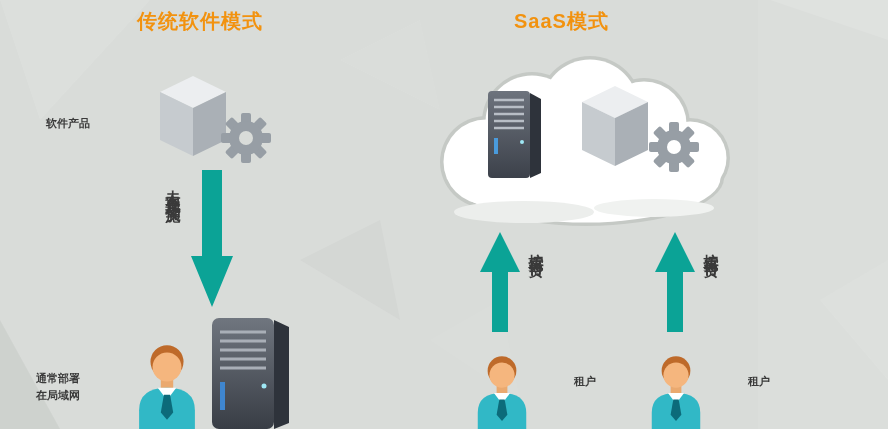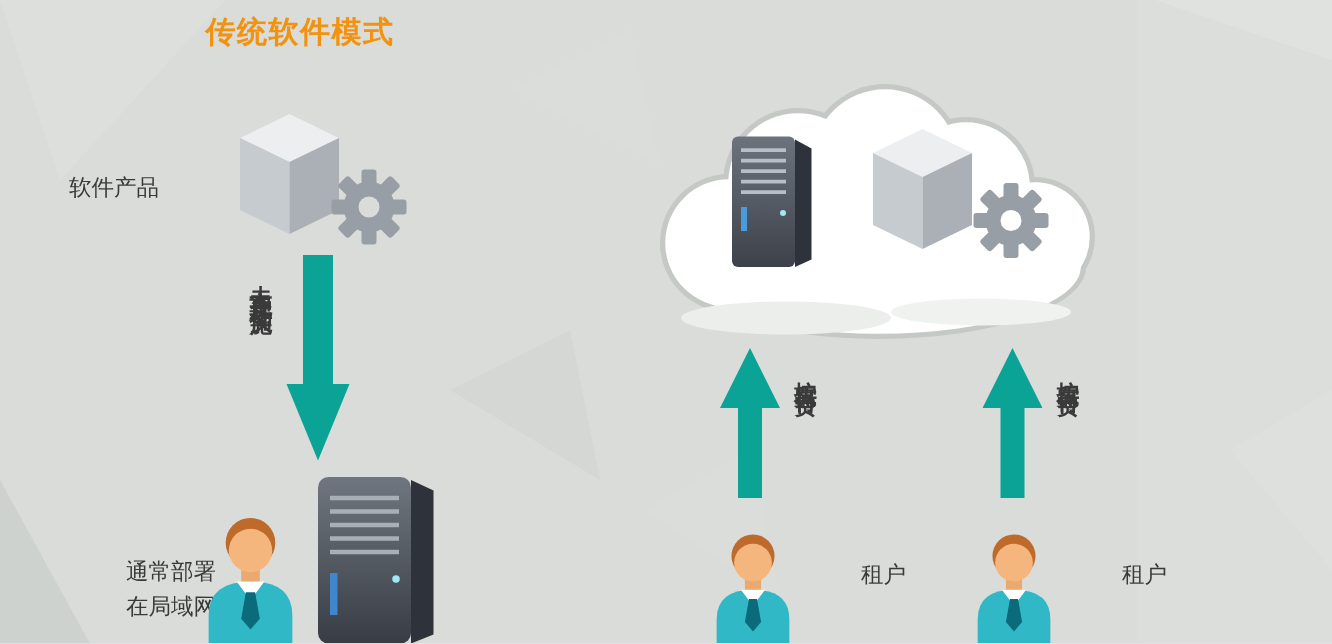--- a/index.html
+++ b/index.html
@@ -8,24 +8,24 @@
   .stage {
     position:relative; width:888px; height:429px;
     background:var(--background,#d9dcd9); overflow:hidden;
   }
   .abs { position:absolute; }
   .title {
     position:absolute; font-size:20px; font-weight:bold;
     color:var(--title-orange,#F2920F); letter-spacing:1px; white-space:nowrap;
   }
   .label {
-    position:absolute; font-size:15px; font-weight:normal;
+    position:absolute; font-size:11px; font-weight:bold;
     color:var(--text,#3A3A3A); white-space:nowrap;
   }
-  .pre { white-space:pre-line; line-height:1.55;margin-left:48px; }
+  .pre { white-space:pre-line; line-height:1.55; }
   .vtext {
     position:absolute; writing-mode:vertical-rl; text-orientation:upright;
     font-size:15px; font-weight:bold; color:var(--text,#3A3A3A); letter-spacing:3px;
   }
   .arrow-shape { fill:var(--arrow-teal,#0BA396); }
   svg { display:block; }
 </style>
 </head>
 <body>
 
@@ -36,20 +36,21 @@
     <polygon points="0,0 150,0 40,120" fill="rgba(255,255,255,0.10)"></polygon>
     <polygon points="888,40 770,0 888,0" fill="rgba(255,255,255,0.12)"></polygon>
     <polygon points="60,429 0,320 0,429" fill="rgba(120,128,120,0.10)"></polygon>
     <polygon points="340,60 420,20 440,110" fill="rgba(255,255,255,0.05)"></polygon>
     <polygon points="300,260 380,220 400,320" fill="rgba(130,138,130,0.06)"></polygon>
     <polygon points="820,300 888,260 888,380" fill="rgba(255,255,255,0.08)"></polygon>
     <polygon points="430,340 500,300 520,400" fill="rgba(255,255,255,0.05)"></polygon>
   </svg>
 
   <div class="title" style="left:137px;top:8px">传统软件模式</div>
+  <div class="title" style="left:514px;top:8px">SaaS模式</div>
 
   <div class="label" style="left:46px;top:116px">软件产品</div>
 
   <svg class="abs" style="left:156px;top:74px" width="118" height="96" viewBox="0 0 118 96">
     <g transform="translate(4,2)">
       <polygon points="0,16 33,0 66,16 33,32" fill="#ECEEF0"></polygon>
       <polygon points="0,16 33,32 33,80 0,64" fill="#C6CBCF"></polygon>
       <polygon points="33,32 66,16 66,64 33,80" fill="#AAB0B6"></polygon>
     </g>
     <g transform="translate(90,64)">

